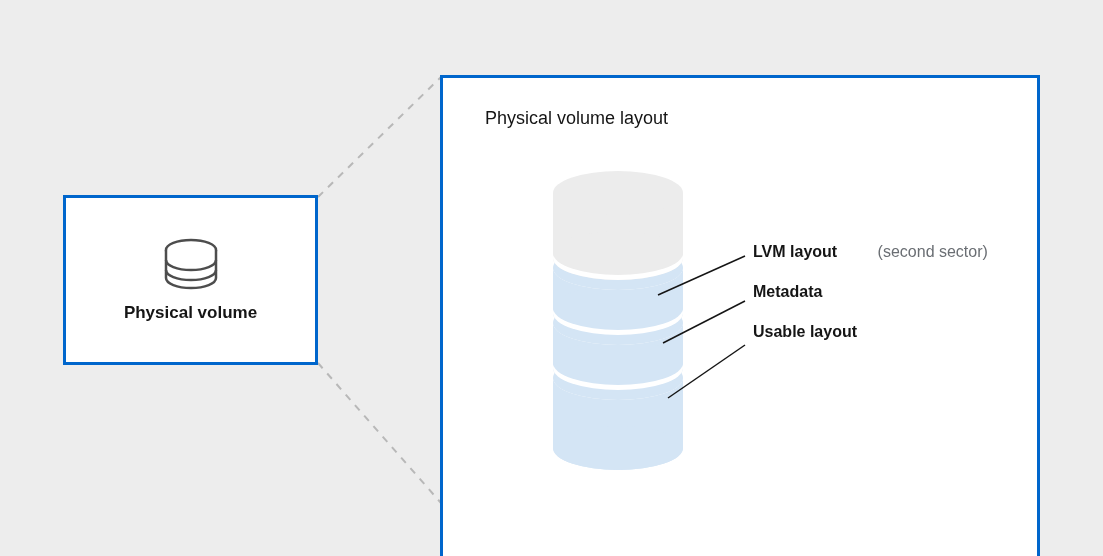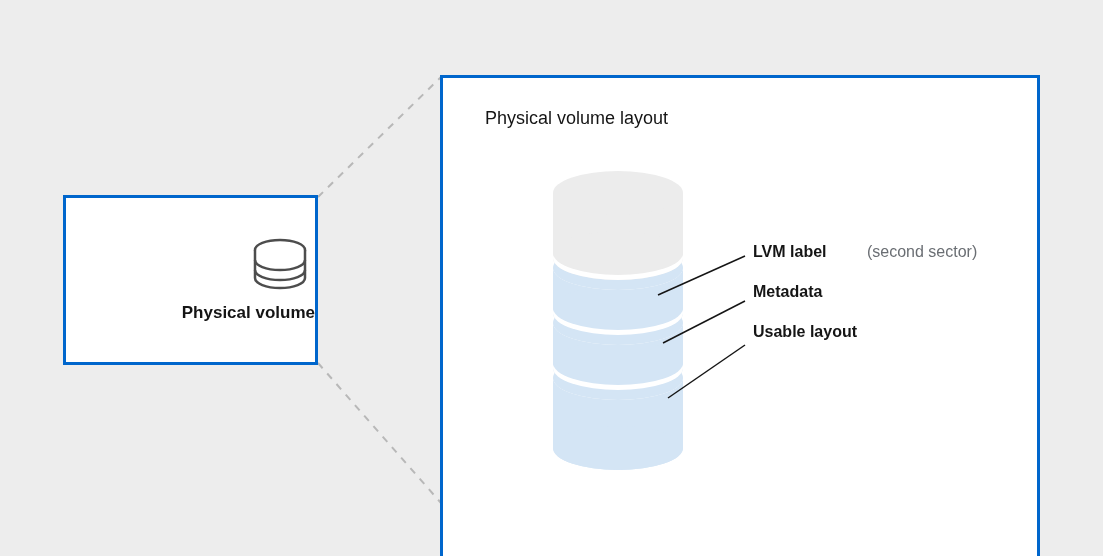--- a/index.html
+++ b/index.html
@@ -17,21 +17,21 @@
   .left-box {
     position: absolute;
     left: 63px;
     top: 195px;
     width: 255px;
     height: 170px;
     background: #fff;
     border: 3px solid #0066cc;
     display: flex;
     flex-direction: column;
-    align-items: flex-end;
+    align-items: center;
     justify-content: center;
   }
   .left-box svg {
     margin-bottom: 10px;
   }
   .left-label {
     font-size: 17px;
     font-weight: 600;
     color: #151515;
   }
@@ -136,21 +136,21 @@
   </div>
 
   <svg class="line-connector" width="600" height="430" style="left:0;top:0">
     <line x1="215" y1="217" x2="302" y2="178" stroke="#151515" stroke-width="1.5"></line>
     <line x1="220" y1="265" x2="302" y2="223" stroke="#151515" stroke-width="1.5"></line>
     <line x1="225" y1="320" x2="302" y2="267" stroke="#151515" stroke-width="1.5"></line>
   </svg>
 
   <div class="annotations">
     <div class="ann-row">
-      <strong>LVM label</strong><span class="muted"> (second sector)</span>
+      <strong>LVM layout</strong><span class="muted"> (second sector)</span>
     </div>
     <div class="ann-row">
       <strong>Metadata</strong>
     </div>
     <div class="ann-row">
       <strong>Usable layout</strong>
     </div>
   </div>
 </div>
 

